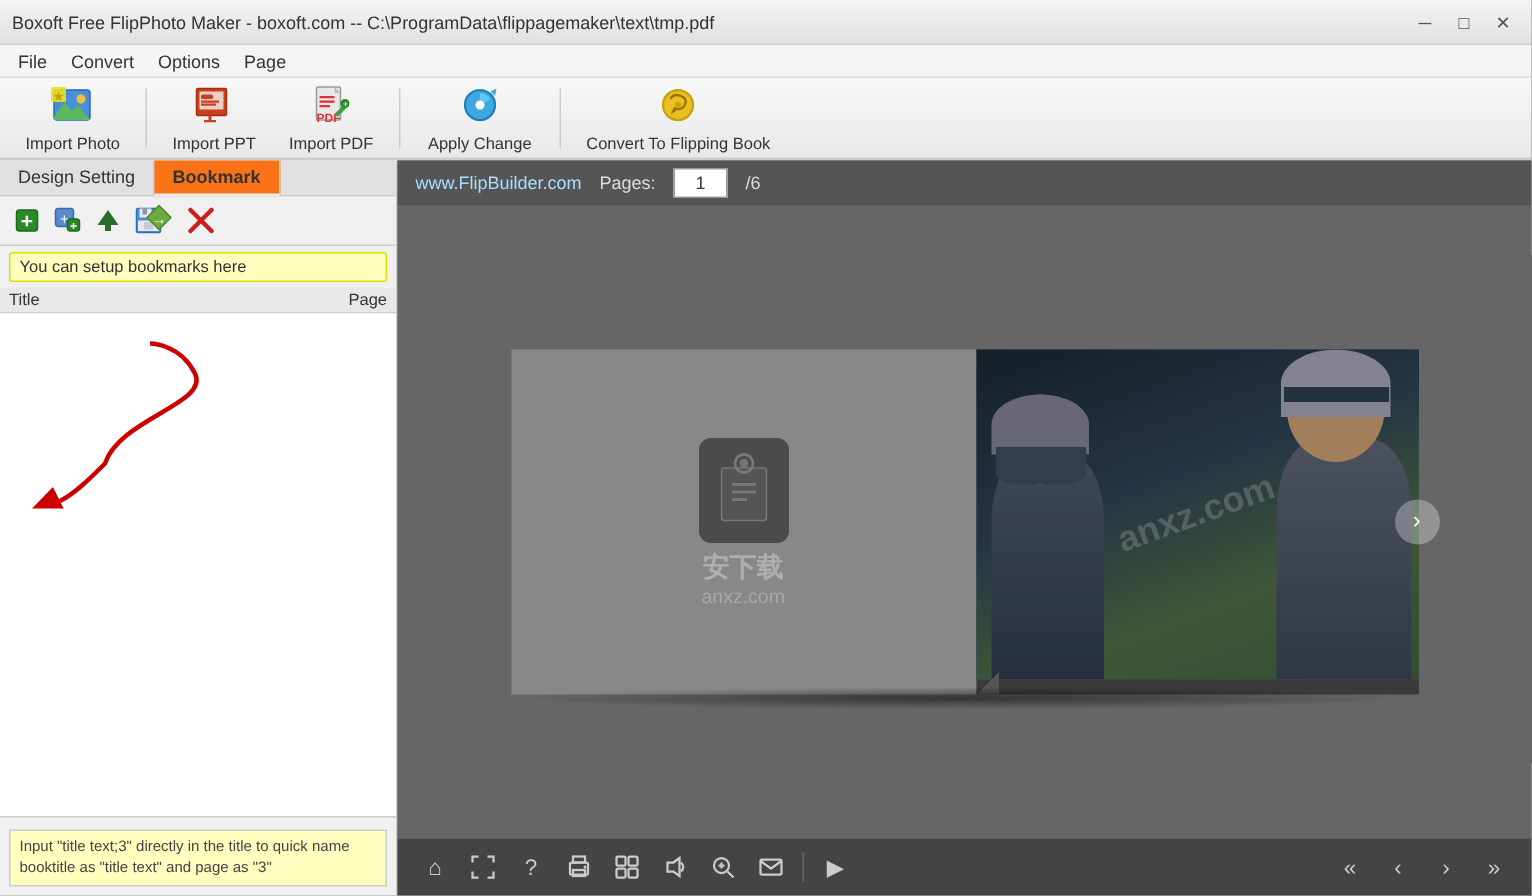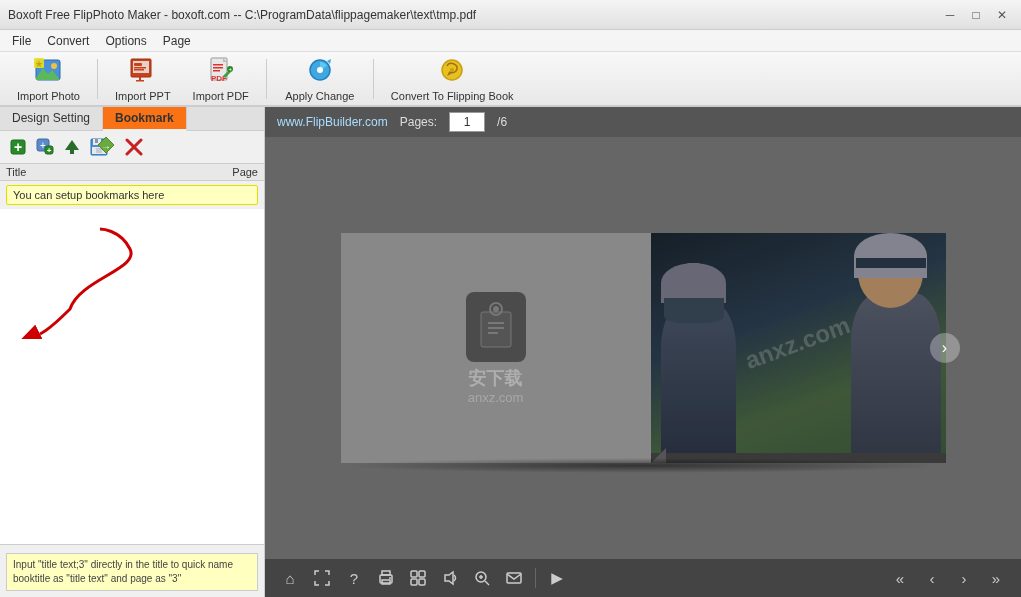--- a/index.html
+++ b/index.html
@@ -495,27 +495,27 @@
         </svg>
       </button>
       <button class="bm-btn" title="Delete" style="margin-left:8px">
         <svg width="18" height="18" viewBox="0 0 18 18">
           <line x1="2" y1="2" x2="16" y2="16" stroke="#c82020" stroke-width="3" stroke-linecap="round"></line>
           <line x1="16" y1="2" x2="2" y2="16" stroke="#c82020" stroke-width="3" stroke-linecap="round"></line>
         </svg>
       </button>
     </div>
 
+    <div id="bookmark-hint">
+      <span>You can setup bookmarks here</span>
+    </div>
+
     <div id="bookmark-list-header">
       <span class="col-title">Title</span>
       <span class="col-page">Page</span>
-    </div>
-
-    <div id="bookmark-hint">
-      <span>You can setup bookmarks here</span>
     </div>
 
     <div id="bookmark-list-area">
 
       <svg width="150" height="120" viewBox="0 0 150 120" style="position:absolute;left:20px;top:10px;">
         <defs>
           <marker id="arrowhead" markerWidth="10" markerHeight="7" refX="0" refY="3.5" orient="auto">
             <polygon points="0 0, 10 3.5, 0 7" fill="#cc0000"></polygon>
           </marker>
         </defs>

